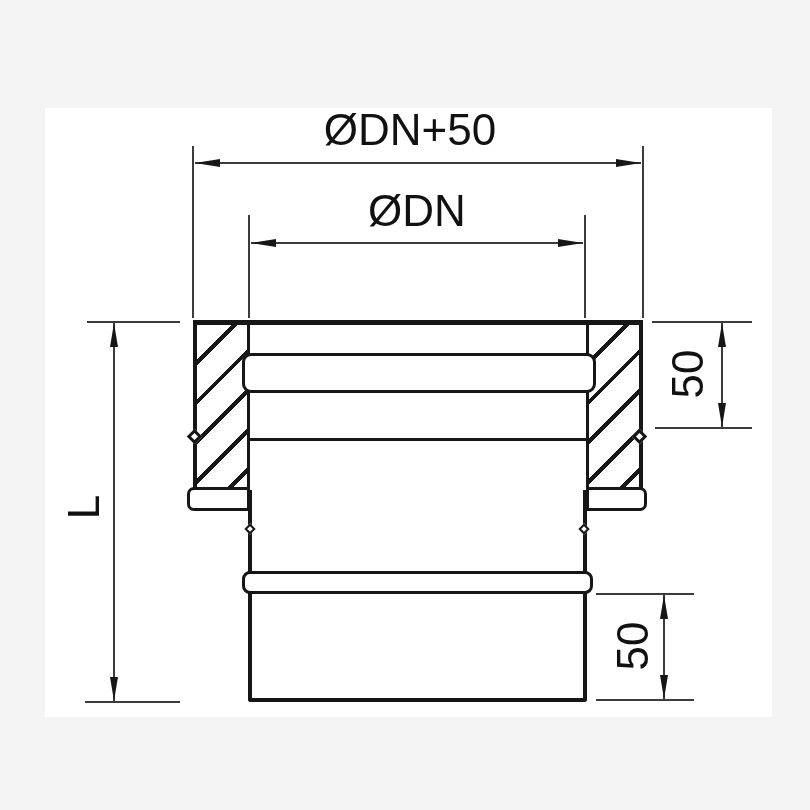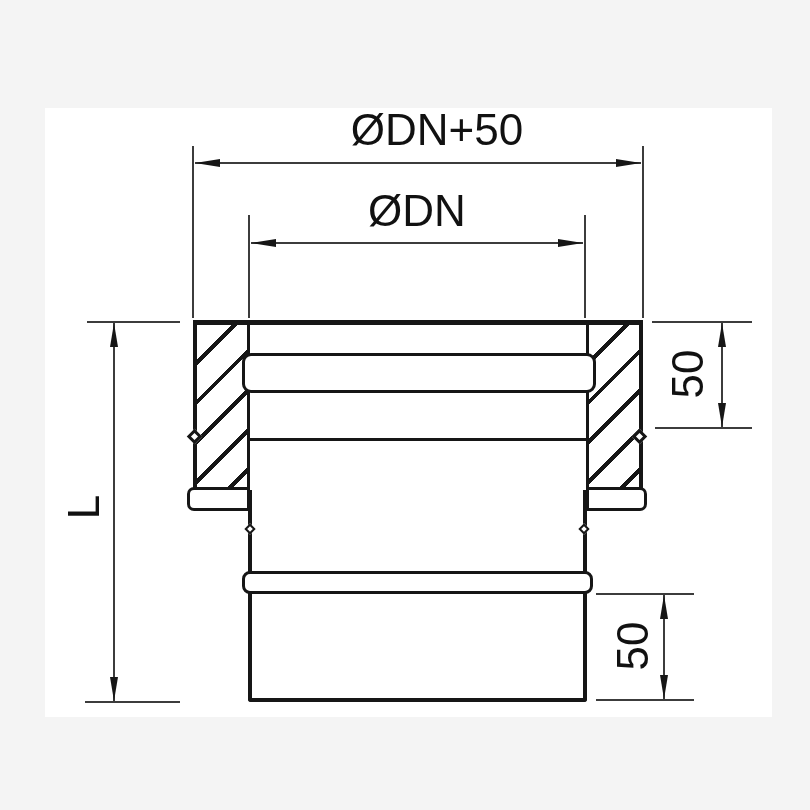--- a/index.html
+++ b/index.html
@@ -87,21 +87,21 @@
   <div class="part notch notch-wl"></div>
   <div class="part notch notch-wr"></div>
   <div class="part notch notch-pl"></div>
   <div class="part notch notch-pr"></div>
 
   <div class="yline" style="left:192px;top:146px;height:172px;"></div>
   <div class="yline" style="left:642px;top:146px;height:172px;"></div>
   <div class="xline" style="left:195px;top:162px;width:446px;"></div>
   <div class="arrow arrow-l" style="left:195px;top:159px;"></div>
   <div class="arrow arrow-r" style="left:616px;top:159px;"></div>
-  <div class="lbl" style="left:437px;top:130px;">ØDN+50</div>
+  <div class="lbl" style="left:410px;top:130px;">ØDN+50</div>
 
   <div class="yline" style="left:248px;top:215px;height:103px;"></div>
   <div class="yline" style="left:584px;top:215px;height:103px;"></div>
   <div class="xline" style="left:251px;top:242px;width:332px;"></div>
   <div class="arrow arrow-l" style="left:251px;top:239px;"></div>
   <div class="arrow arrow-r" style="left:558px;top:239px;"></div>
   <div class="lbl" style="left:417px;top:211px;text-align:right;">ØDN</div>
 
   <div class="xline" style="left:87px;top:321px;width:93px;"></div>
   <div class="xline" style="left:85px;top:701px;width:95px;"></div>

